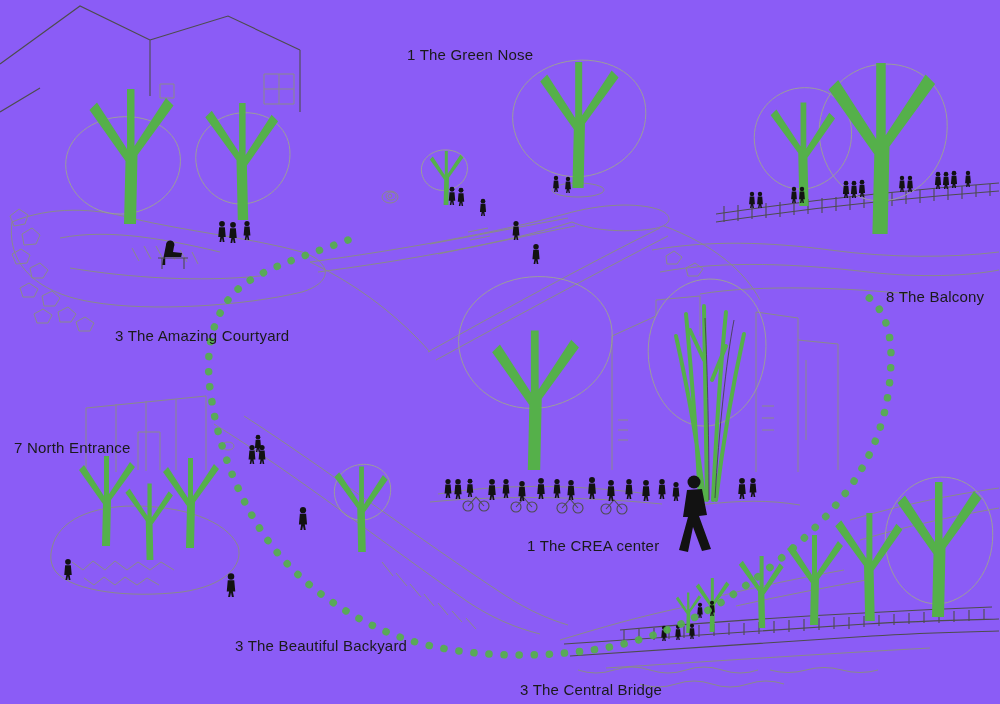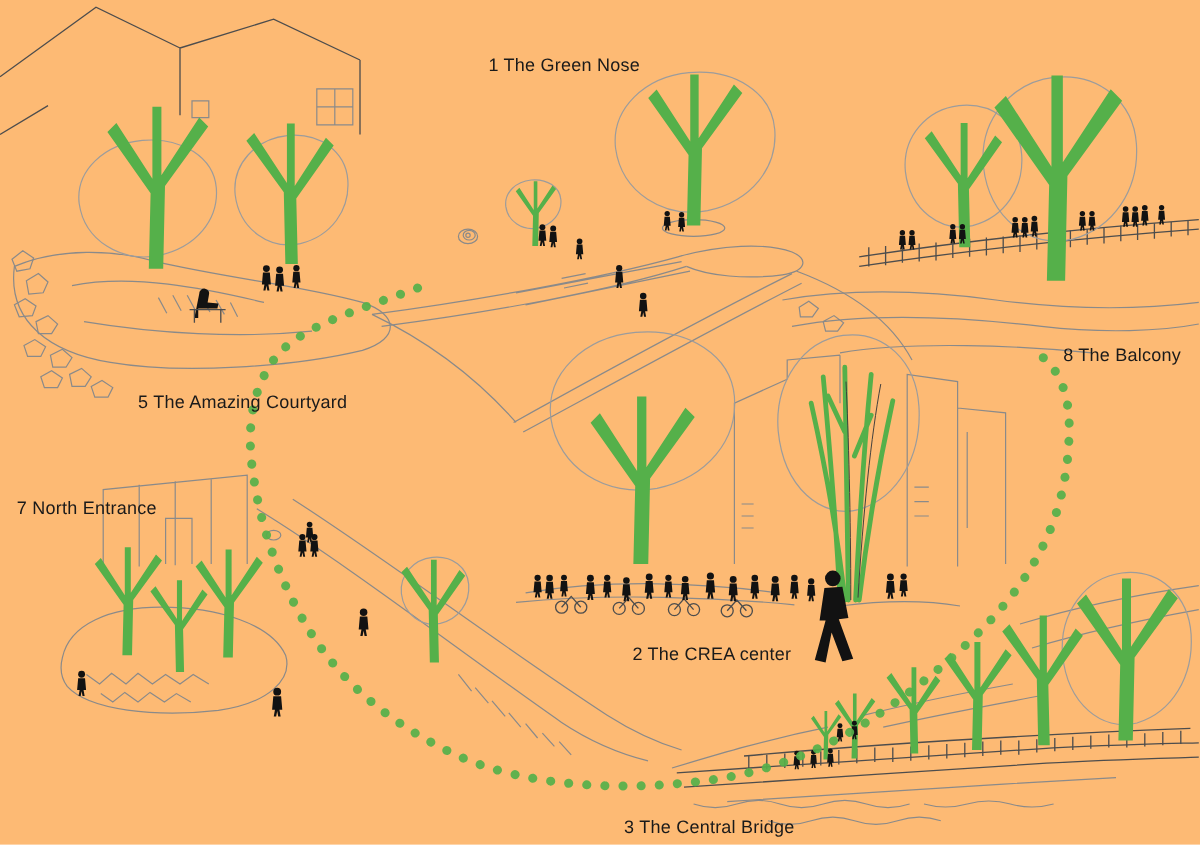--- a/index.html
+++ b/index.html
@@ -1,17 +1,17 @@
 <!DOCTYPE html>
 <html style="--tree-green: #55b04a; --route-green: #55b04a; --figure-black: #121212; --sketch-grey: #8a8a8a; --label-text: #1a1a1a;"><head>
 <meta charset="utf-8">
 <style>
   html,body{margin:0;padding:0;background:#fff;}
   .stage{
-    position:relative;width:1000px;height:704px;background:#fdba74;overflow:hidden;
+    position:relative;width:1000px;height:704px;background:#8b5cf6;overflow:hidden;
     font-family:"Liberation Sans",sans-serif;
   }
   .stage svg{position:absolute;left:0;top:0;}
   .label{
     position:absolute;font-size:15px;line-height:1.1;color:var(--label-text,#1a1a1a);
     letter-spacing:.2px;white-space:nowrap;user-select:none;
   }
   .sketch{stroke:var(--sketch-grey,#8a8a8a);fill:none;stroke-width:1;}
   .sketch-dark{stroke:#4d4d4d;fill:none;stroke-width:1.1;}
   .blob{stroke:#9c9c9c;fill:none;}
@@ -205,19 +205,20 @@
     <use class="person" href="#personShape" transform="translate(700 618) scale(0.8)"></use>
     <use class="person" href="#personShape" transform="translate(712 616) scale(0.8)"></use>
   </g>
 
   <path class="route" d="M348,240 C300,258 248,272 228,300 C208,328 205,362 212,402 C219,446 236,492 262,532
        C290,574 330,606 382,630 C440,656 520,660 592,650 C644,643 692,622 728,598
        C774,567 832,520 861,470 C883,433 891,394 891,355 C891,330 883,308 868,297"></path>
 </svg>
 
   <div class="label" style="left:407px;top:47px">1 The Green Nose</div>
-  <div class="label" style="left:115px;top:328px">5 The Amazing Courtyard</div>
-  <div class="label" style="left:14px;top:416px">7 North Entrance</div>
+  <div class="label" style="left:115px;top:328px">3 The Amazing Courtyard</div>
+  <div class="label" style="left:14px;top:440px">7 North Entrance</div>
+  <div class="label" style="left:235px;top:638px">3 The Beautiful Backyard</div>
   <div class="label" style="left:520px;top:682px">3 The Central Bridge</div>
-  <div class="label" style="left:527px;top:538px">2 The CREA center</div>
+  <div class="label" style="left:527px;top:538px">1 The CREA center</div>
   <div class="label" style="left:886px;top:289px">8 The Balcony</div>
 
 </div>
 
 </body></html>

